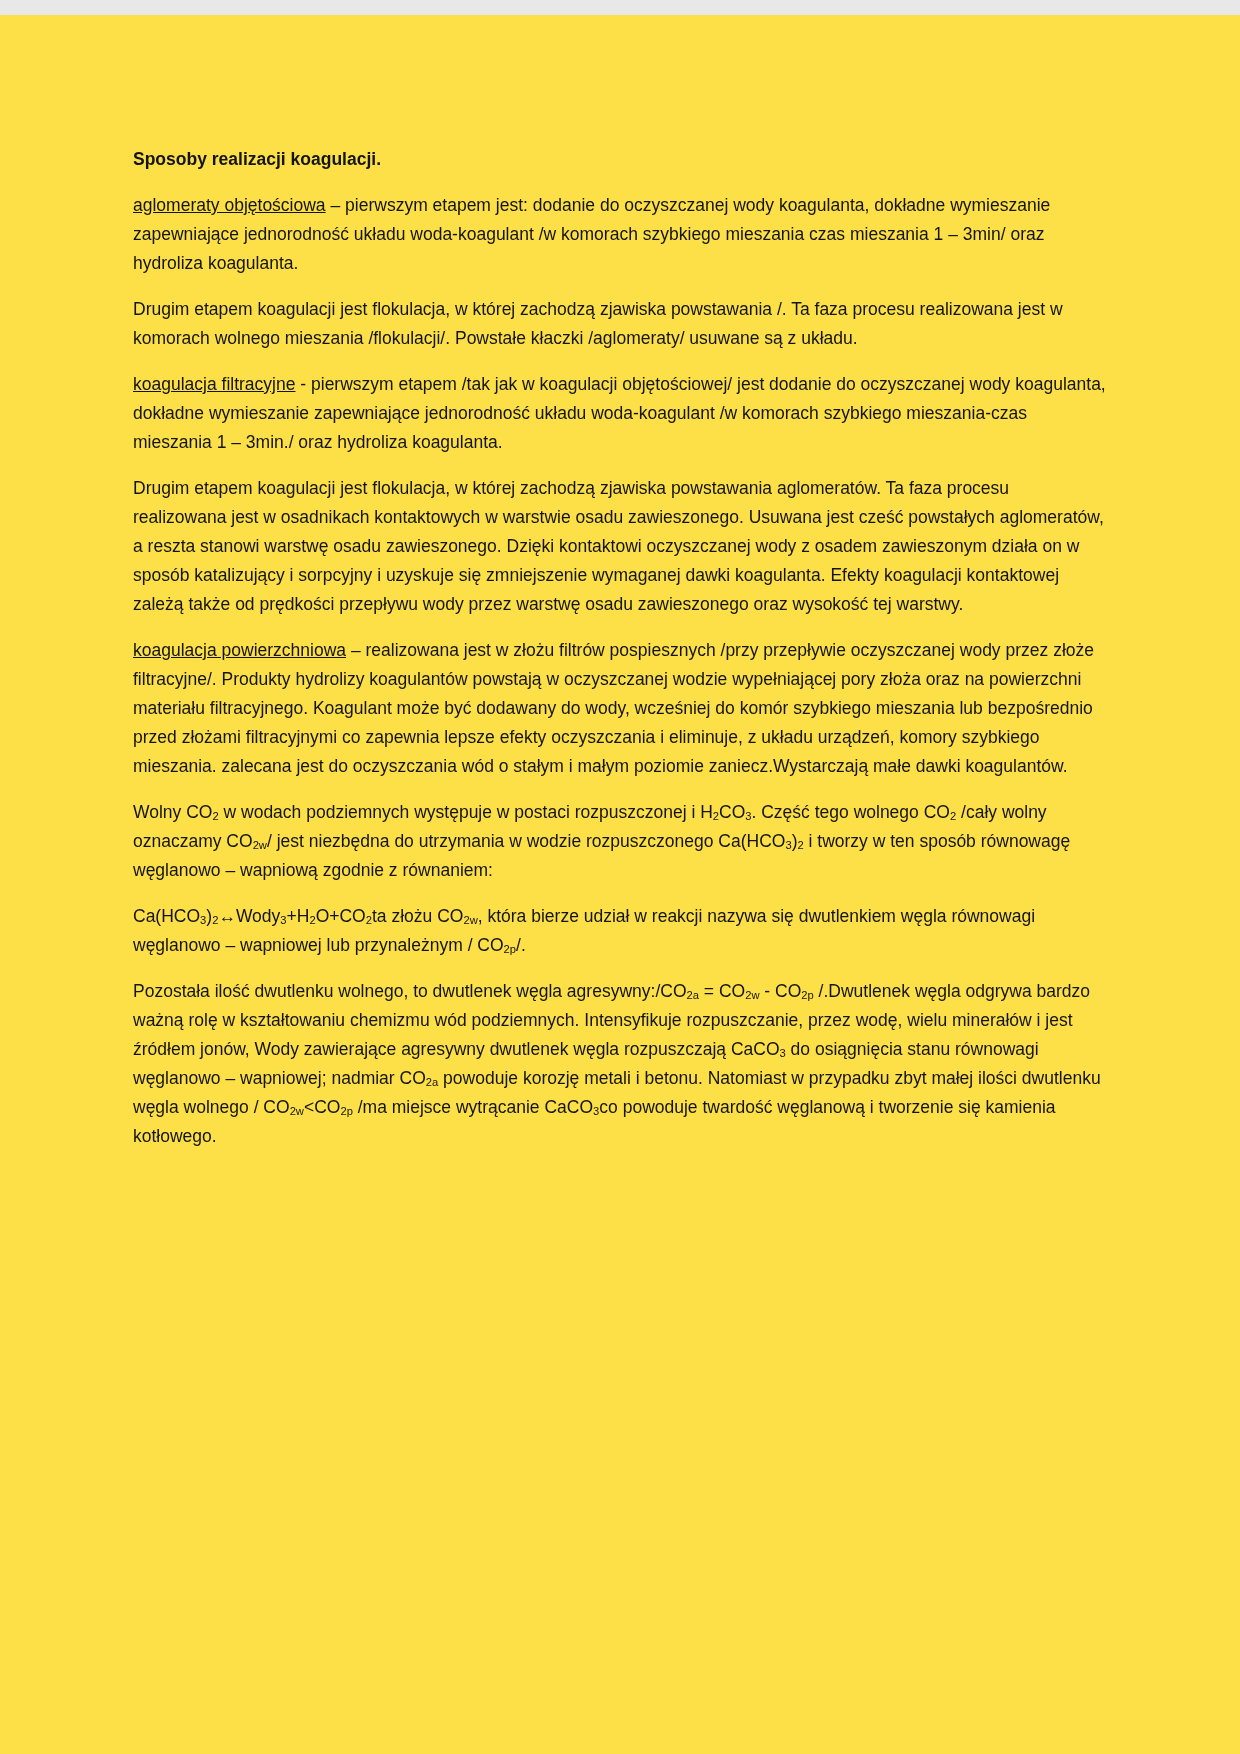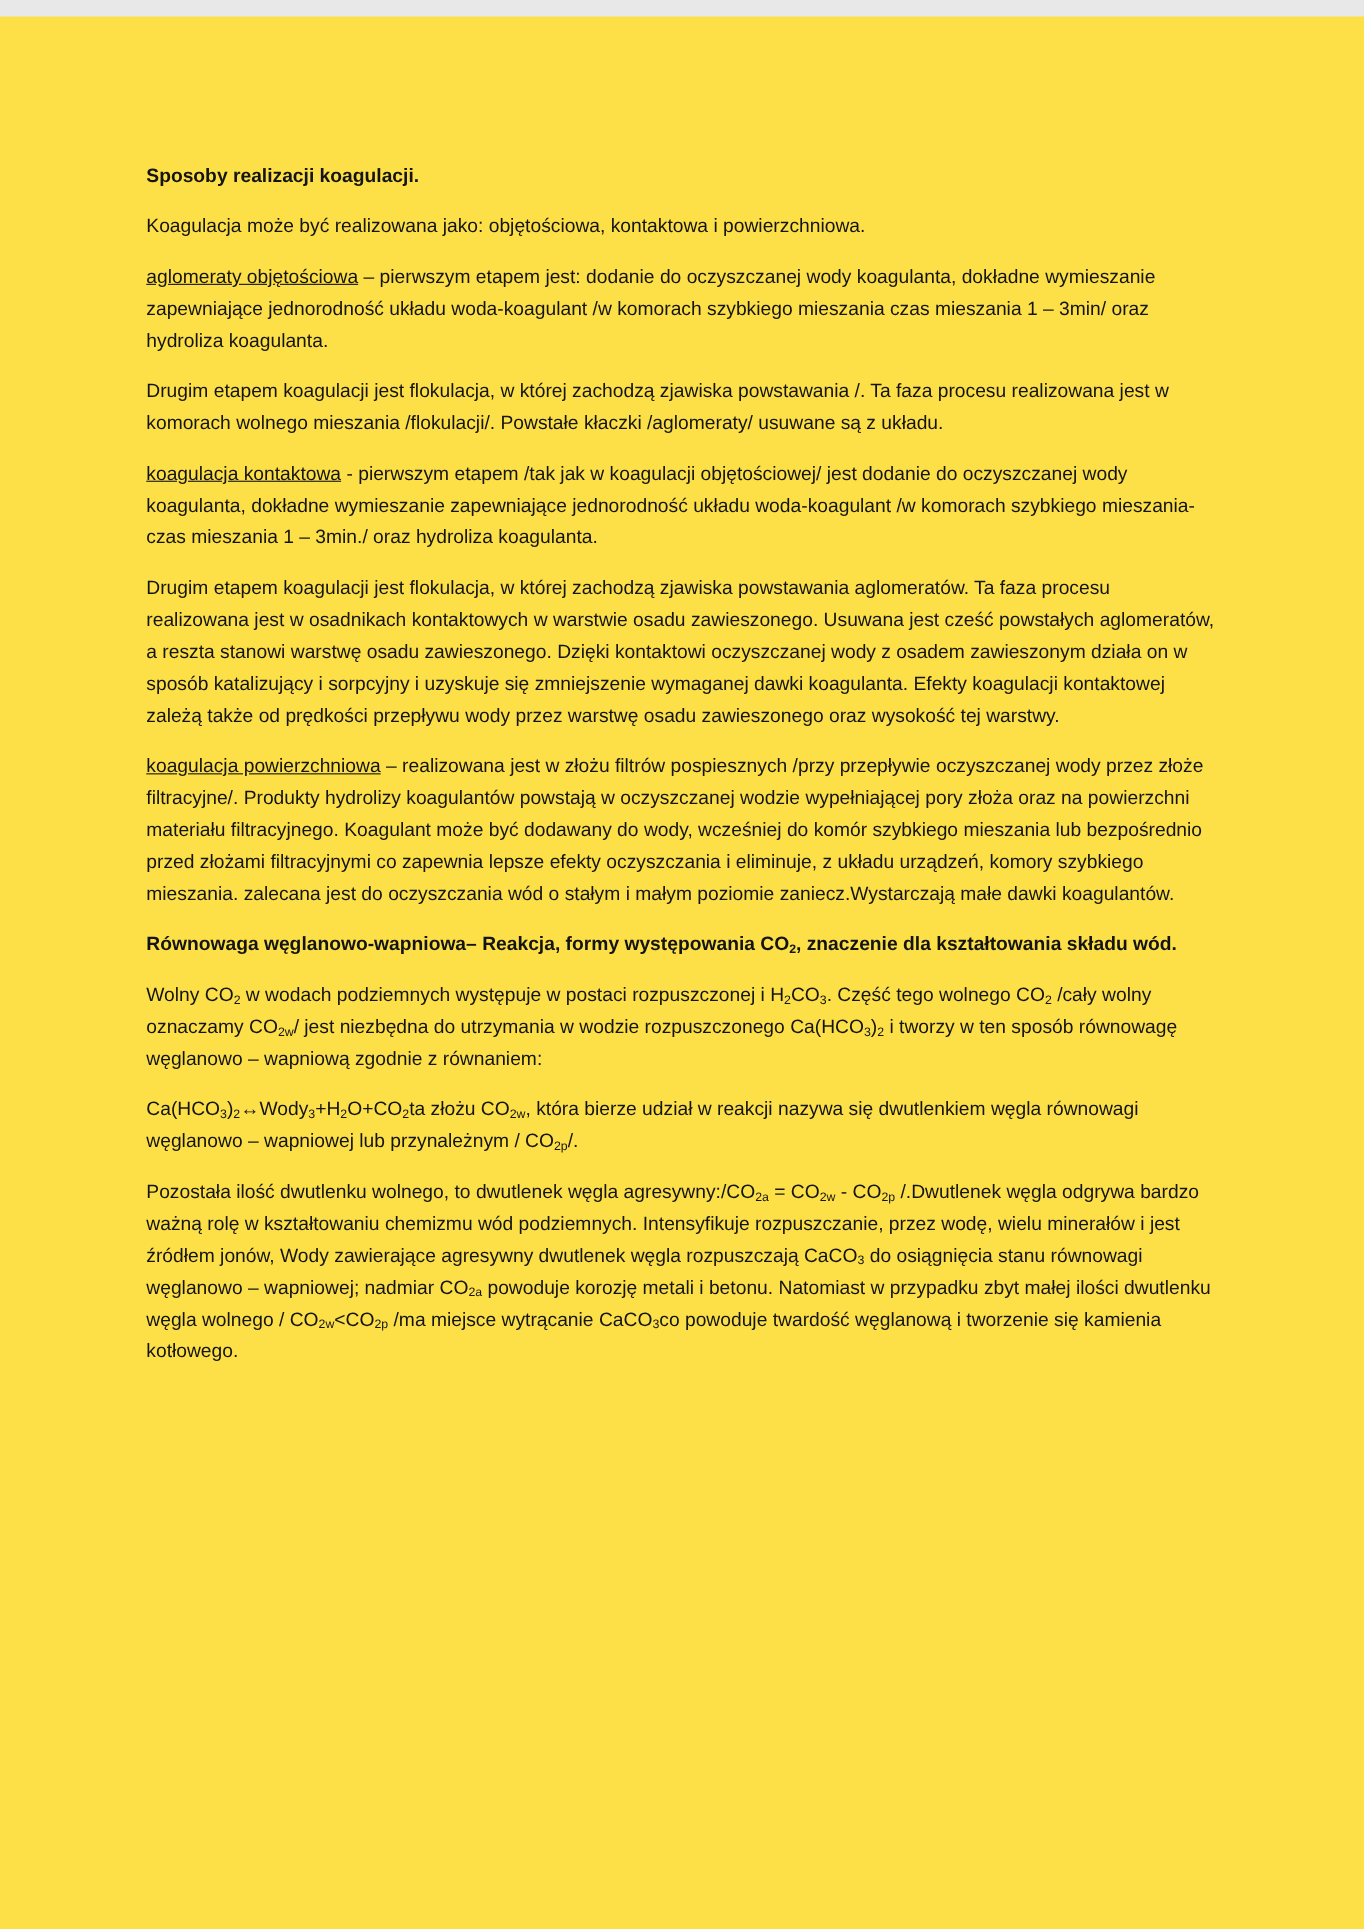--- a/index.html
+++ b/index.html
@@ -30,24 +30,22 @@
     line-height: 0;
     vertical-align: -0.22em;
   }
 </style>
 </head>
 <body>
 
 <div class="page">
   <div class="doc-body">
       <p class="para"><span class="b">Sposoby realizacji koagulacji.</span></p>
-      <p class="para"><span>Koagulacja może być realizowana jako: objętościowa, kontaktowa i powierzchniowa.</span></p>
       <p class="para"><span class="u">aglomeraty objętościowa</span><span> – pierwszym etapem jest: dodanie do oczyszczanej wody koagulanta, dokładne wymieszanie zapewniające jednorodność układu woda-koagulant /w komorach szybkiego mieszania czas mieszania 1 – 3min/ oraz hydroliza koagulanta.</span></p>
       <p class="para"><span>Drugim etapem koagulacji jest flokulacja, w której zachodzą zjawiska powstawania /. Ta faza procesu realizowana jest w komorach wolnego mieszania /flokulacji/. Powstałe kłaczki /aglomeraty/ usuwane są z układu.</span></p>
-      <p class="para"><span class="u">koagulacja kontaktowa</span><span> - pierwszym etapem /tak jak w koagulacji objętościowej/ jest dodanie do oczyszczanej wody koagulanta, dokładne wymieszanie zapewniające jednorodność układu woda-koagulant /w komorach szybkiego mieszania-czas mieszania 1 – 3min./ oraz hydroliza koagulanta.</span></p>
+      <p class="para"><span class="u">koagulacja filtracyjne</span><span> - pierwszym etapem /tak jak w koagulacji objętościowej/ jest dodanie do oczyszczanej wody koagulanta, dokładne wymieszanie zapewniające jednorodność układu woda-koagulant /w komorach szybkiego mieszania-czas mieszania 1 – 3min./ oraz hydroliza koagulanta.</span></p>
       <p class="para"><span>Drugim etapem koagulacji jest flokulacja, w której zachodzą zjawiska powstawania aglomeratów. Ta faza procesu realizowana jest w osadnikach kontaktowych w warstwie osadu zawieszonego. Usuwana jest cześć powstałych aglomeratów, a reszta stanowi warstwę osadu zawieszonego. Dzięki kontaktowi oczyszczanej wody z osadem zawieszonym działa on w sposób katalizujący i sorpcyjny i uzyskuje się zmniejszenie wymaganej dawki koagulanta. Efekty koagulacji kontaktowej zależą także od prędkości przepływu wody przez warstwę osadu zawieszonego oraz wysokość tej warstwy.</span></p>
       <p class="para"><span class="u">koagulacja powierzchniowa</span><span> – realizowana jest w złożu filtrów pospiesznych /przy przepływie oczyszczanej wody przez złoże filtracyjne/. Produkty hydrolizy koagulantów powstają w oczyszczanej wodzie wypełniającej pory złoża oraz na powierzchni materiału filtracyjnego. Koagulant może być dodawany do wody, wcześniej do komór szybkiego mieszania lub bezpośrednio przed złożami filtracyjnymi co zapewnia lepsze efekty oczyszczania i eliminuje, z układu urządzeń, komory szybkiego mieszania. zalecana jest do oczyszczania wód o stałym i małym poziomie zaniecz.Wystarczają małe dawki koagulantów.</span></p>
-      <p class="para"><span class="b">Równowaga węglanowo-wapniowa– Reakcja, formy występowania CO</span><sub class="b">2</sub><span class="b">, znaczenie dla kształtowania składu wód.</span></p>
       <p class="para"><span>Wolny CO</span><sub>2</sub><span> w wodach podziemnych występuje w postaci rozpuszczonej i H</span><sub>2</sub><span>CO</span><sub>3</sub><span>. Część tego wolnego CO</span><sub>2</sub><span> /cały wolny oznaczamy CO</span><sub>2w</sub><span>/ jest niezbędna do utrzymania w wodzie rozpuszczonego Ca(HCO</span><sub>3</sub><span>)</span><sub>2</sub><span> i tworzy w ten sposób równowagę węglanowo – wapniową zgodnie z równaniem:</span></p>
       <p class="para"><span>Ca(HCO</span><sub>3</sub><span>)</span><sub>2</sub><span>↔Wody</span><sub>3</sub><span>+H</span><sub>2</sub><span>O+CO</span><sub>2</sub><span>ta złożu CO</span><sub>2w</sub><span>, która bierze udział w reakcji nazywa się dwutlenkiem węgla równowagi węglanowo – wapniowej lub przynależnym / CO</span><sub>2p</sub><span>/.</span></p>
       <p class="para"><span>Pozostała ilość dwutlenku wolnego, to dwutlenek węgla agresywny:/CO</span><sub>2a</sub><span> = CO</span><sub>2w</sub><span> -  CO</span><sub>2p</sub><span> /.Dwutlenek węgla odgrywa bardzo ważną rolę w kształtowaniu chemizmu wód podziemnych. Intensyfikuje rozpuszczanie, przez wodę, wielu minerałów i jest źródłem jonów, Wody zawierające agresywny dwutlenek węgla rozpuszczają CaCO</span><sub>3</sub><span> do osiągnięcia stanu równowagi węglanowo – wapniowej; nadmiar CO</span><sub>2a</sub><span> powoduje korozję metali i betonu. Natomiast w przypadku zbyt małej ilości dwutlenku węgla wolnego / CO</span><sub>2w</sub><span>&lt;CO</span><sub>2p</sub><span> /ma miejsce wytrącanie CaCO</span><sub>3</sub><span>co powoduje twardość węglanową i tworzenie się kamienia kotłowego.</span></p>
     </div>
 </div>
 
 </body></html>

